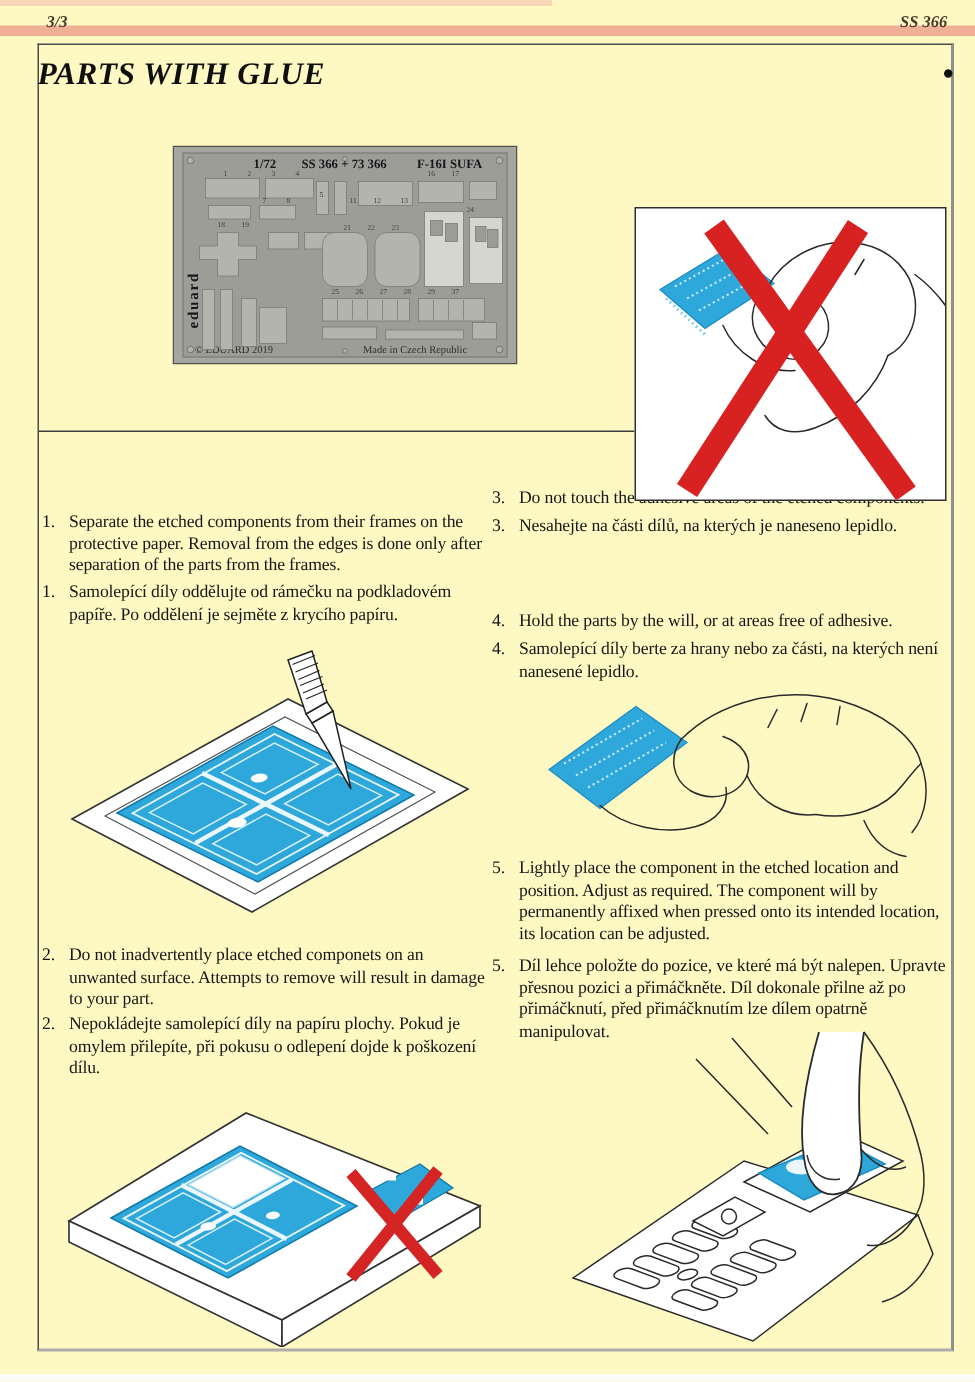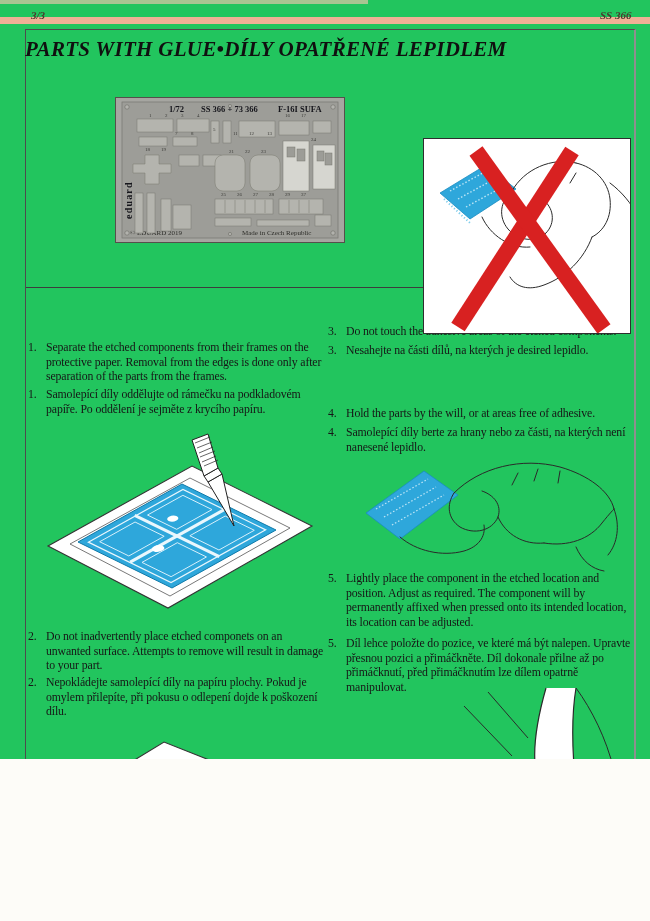--- a/index.html
+++ b/index.html
@@ -1,30 +1,30 @@
 <!DOCTYPE html>
 <html><head>
 <meta charset="utf-8">
 <style>
   html,body{margin:0;padding:0;background:#fdfcf8;}
-  #page{position:relative;width:650px;height:759px;background:#22c55e;overflow:hidden;
+  #page{position:relative;width:650px;height:916px;background:#fef9c3;overflow:hidden;
         font-family:"Liberation Serif","DejaVu Serif",serif;color:#1a1a1a;}
   .abs{position:absolute;}
   
   #top-faint{left:0;top:0;width:368px;height:4px;background:#f3c4ae;opacity:.65;}
   #salmon-band{left:0;top:17px;width:650px;height:7px;background:#f0b096;}
   .corner-label{top:9px;font:italic bold 11px "Liberation Serif",serif;color:#4b3a2e;z-index:2;}
   #page-num{left:31px;}
   #sheet-code{left:600px;}
   
   #outer-box{left:25px;top:29px;width:611px;height:872px;box-sizing:border-box;
              border:1px solid #4d4d4d;border-right:2px solid #8f8f8f;border-bottom:2px solid #adadad;}
   #title{left:25px;top:37px;width:611px;text-align:center;
          font:italic bold 21px "Liberation Serif",serif;letter-spacing:.3px;color:#101010;
-         display:flex;justify-content:flex-start;}
+         display:flex;justify-content:space-between;}
   #divider{left:26px;top:287px;width:397px;height:1px;background:#3d3d3d;}
   #xbox{left:423px;top:138px;width:206px;height:194px;background:#ffffff;border:1px solid #2e2e2e;z-index:3;}
   #xbox svg{display:block;width:100%;height:100%;}
   
   .step{display:flex;gap:4px;font-size:11.8px;line-height:1.25;letter-spacing:-0.12px;color:#161616;}
   .step .num{flex:none;width:14px;}
   .step .txt{flex:1;}
   .colL{left:28px;width:300px;}
   .colR{left:328px;width:305px;}
   #s1en{top:340px;} #s1cs{top:387px;}
@@ -52,21 +52,20 @@
   <div class="abs" id="salmon-band"></div>
   <div class="abs corner-label" id="page-num">3/3</div>
   <div class="abs corner-label" id="sheet-code">SS 366</div>
 
   <div class="abs" id="outer-box"></div>
   <div class="abs" id="divider"></div>
 
   <div class="abs" id="title">
     <span>PARTS WITH GLUE</span>
     <span>•</span>
-    <span>DÍLY OPATŘENÉ LEPIDLEM</span>
   </div>
 
   <svg class="abs" id="fret" viewBox="0 0 230 146">
     <rect x="0.5" y="0.5" width="229" height="145" fill="#a6a6a1" stroke="#55504b"></rect>
     <rect x="7" y="5" width="216" height="136" fill="#9d9d98" stroke="#7b7b75" stroke-width="0.8"></rect>
     <g fill="#b2b2ad" stroke="#6e6e68" stroke-width="0.6">
       <circle cx="12" cy="10" r="2.2"></circle>
         <circle cx="218" cy="10" r="2.2"></circle>
       <circle cx="12" cy="136" r="2.2"></circle>
         <circle cx="218" cy="136" r="2.2"></circle>
@@ -246,21 +245,21 @@
       <line x1="256" y1="58" x2="198" y2="130"></line>
     </g>
   </svg>
 
   <div class="abs step colR" id="s3en">
     <span class="num">3.</span>
     <span class="txt">Do not touch the adhesive areas of the etched components.</span>
   </div>
   <div class="abs step colR" id="s3cs">
     <span class="num">3.</span>
-    <span class="txt">Nesahejte na části dílů, na kterých je desired lepidlo.</span>
+    <span class="txt">Nesahejte na části dílů, na kterých je naneseno lepidlo.</span>
   </div>
 
   <div class="abs step colR" id="s4en">
     <span class="num">4.</span>
     <span class="txt">Hold the parts by the will, or at areas free of adhesive.</span>
   </div>
   <div class="abs step colR" id="s4cs">
     <span class="num">4.</span>
     <span class="txt">Samolepící díly berte za hrany nebo za části, na kterých není nanesené lepidlo.</span>
   </div>

